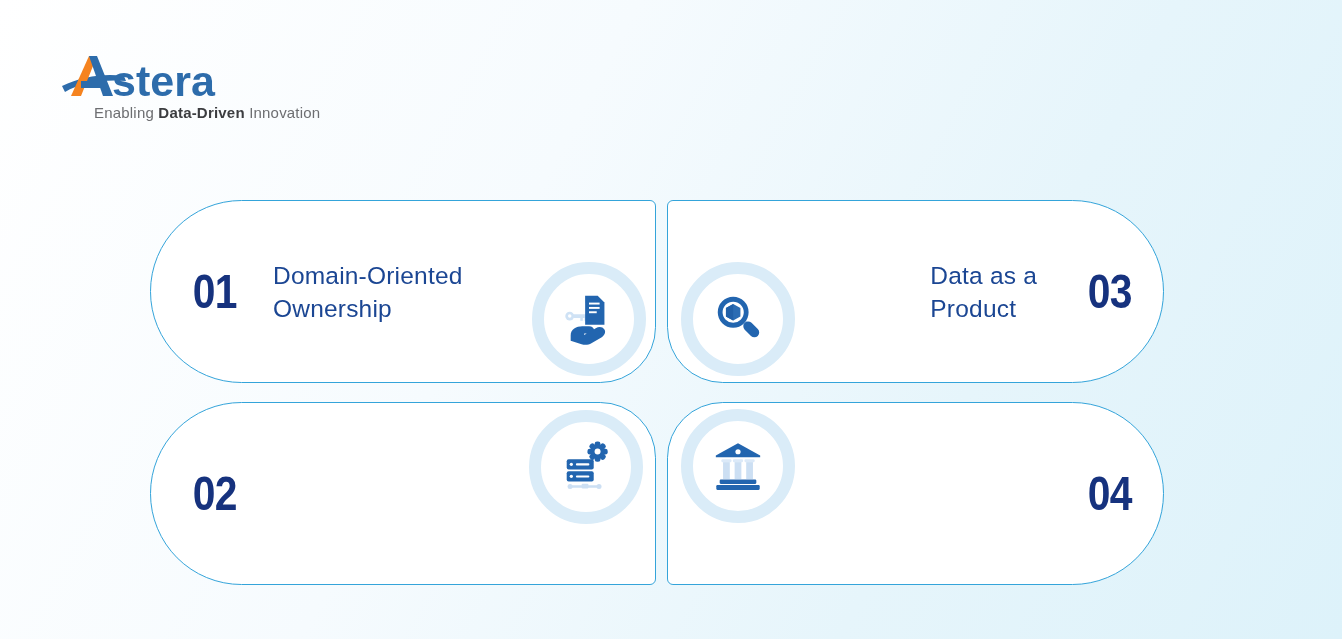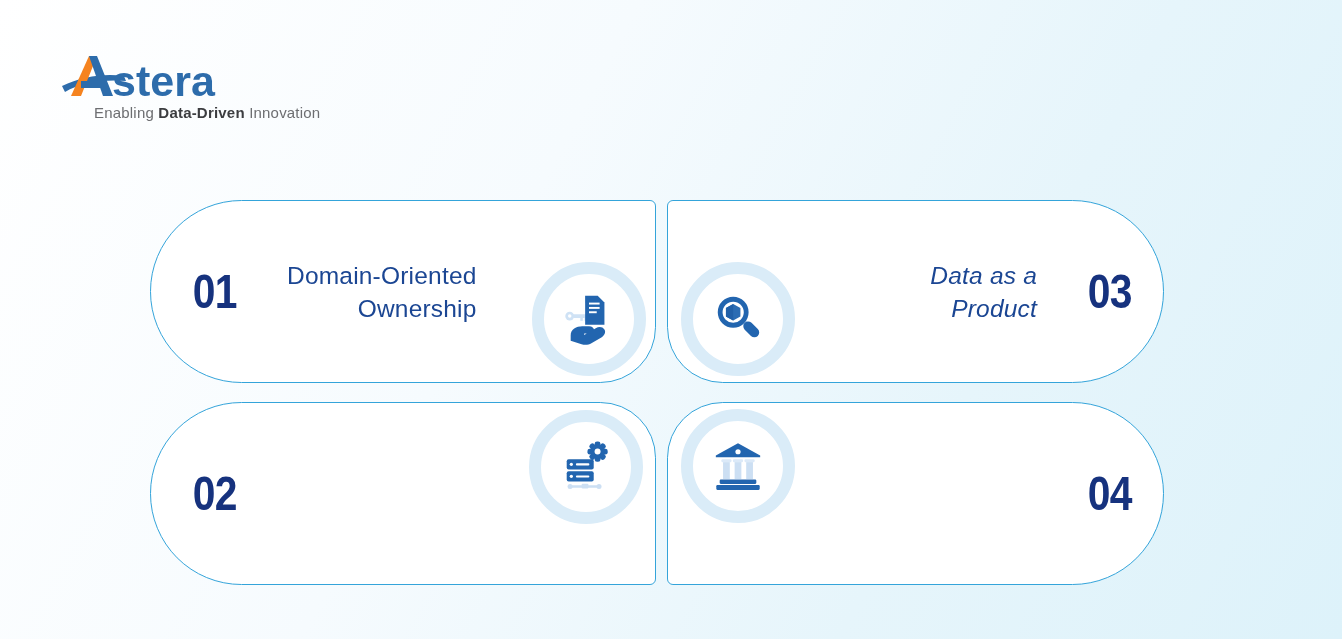--- a/index.html
+++ b/index.html
@@ -24,22 +24,22 @@
   .card-03{left:667px;top:200px;width:497px;height:183px;border-radius:6px 92px 92px 56px;}
   .card-04{left:667px;top:402px;width:497px;height:183px;border-radius:56px 92px 92px 6px;}
 
   .num{position:absolute;top:50%;transform:translateY(-50%) scaleX(.85);font-size:48px;
        font-weight:bold;color:#16327e;line-height:1;letter-spacing:-1px;}
   .card-left  .num{left:38px;}
   .card-right .num{right:28px;}
 
   .card-title{position:absolute;top:50%;transform:translateY(-50%);font-size:24.5px;line-height:33px;
               color:#1b4693;white-space:pre-line;letter-spacing:.2px;}
-  .card-left  .card-title{left:136px;text-align:right;}
-  .card-right .card-title{right:126px;text-align:right;font-style:italic;}
+  .card-left  .card-title{left:122px;text-align:left;}
+  .card-right .card-title{right:126px;text-align:left;}
 
   .icon-circle{position:absolute;width:90px;height:90px;background:#ffffff;border:12px solid #daecf8;
                border-radius:50%;display:flex;align-items:center;justify-content:center;}
   .card-01 .icon-circle{left:381px;top:61px;}
   .card-02 .icon-circle{left:378px;top:7px;}
   .card-03 .icon-circle{left:13px;top:61px;}
   .card-04 .icon-circle{left:13px;top:6px;}
 </style>
 </head>
 <body>

